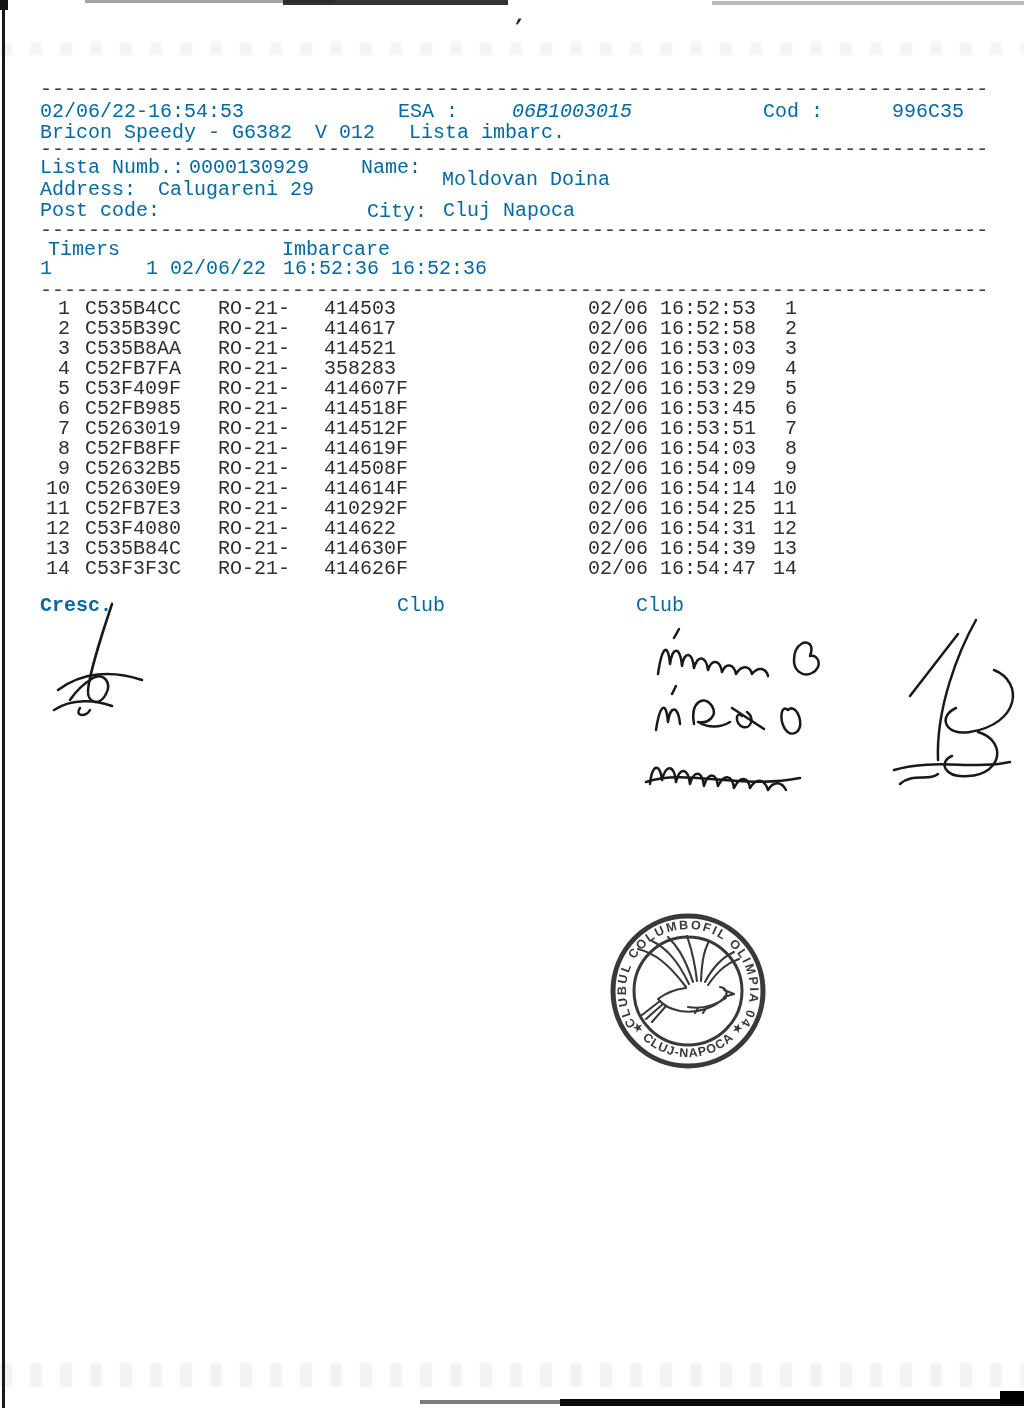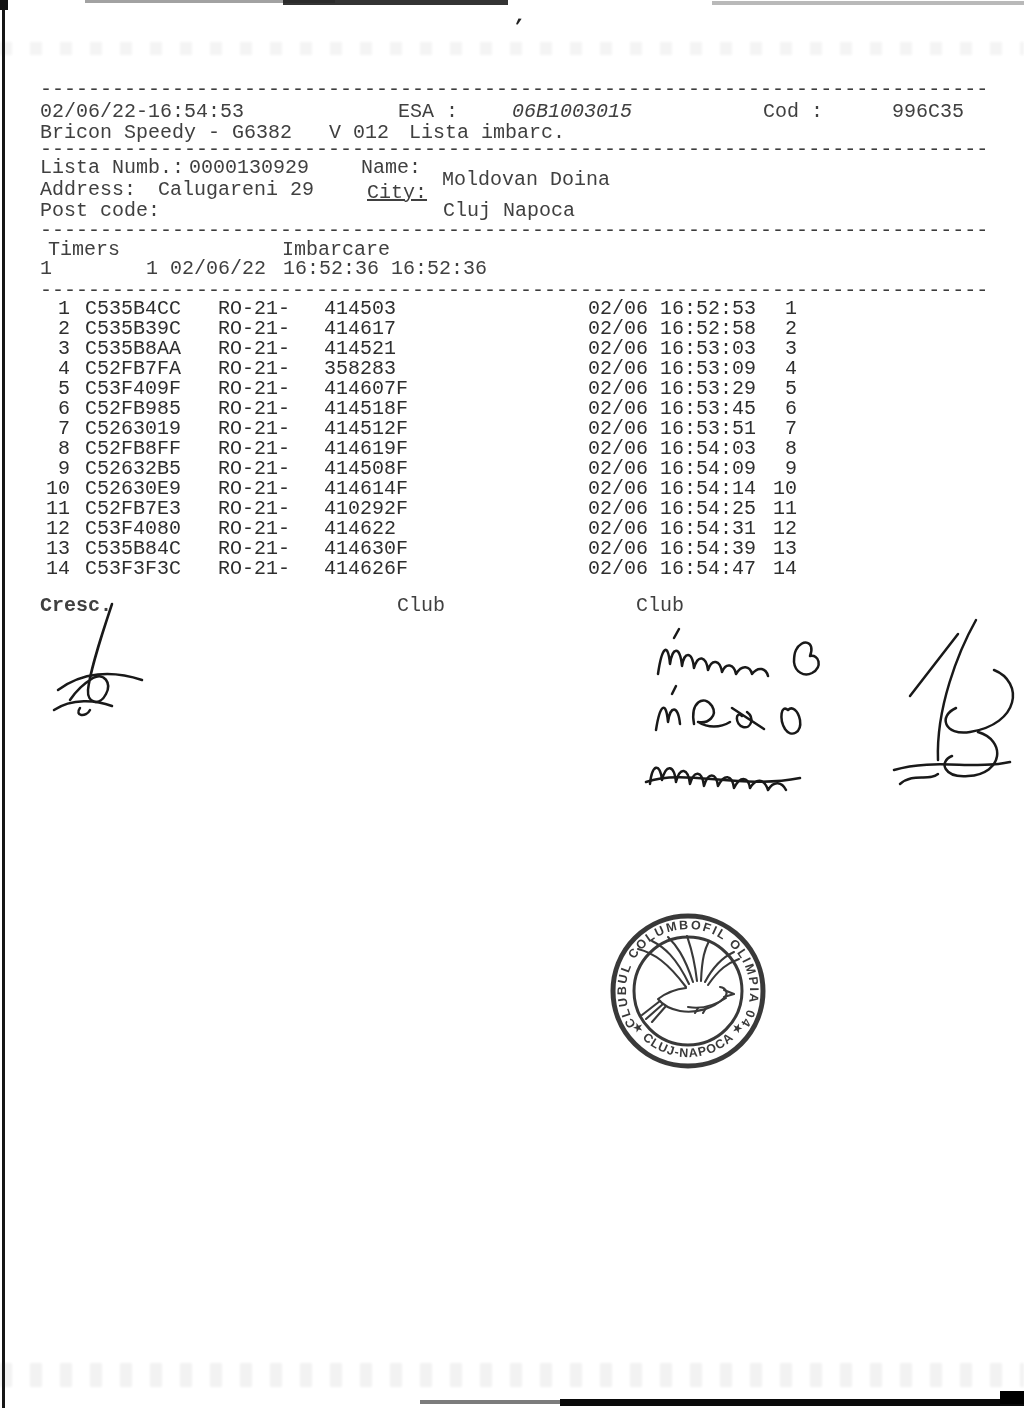--- a/index.html
+++ b/index.html
@@ -6,21 +6,21 @@
   body{
     width:1024px;height:1408px;background:#f6f6f4;
     font-family:"Liberation Mono","DejaVu Sans Mono",monospace;
   }
   .page{
     position:relative;width:1024px;height:1408px;background:#ffffff;overflow:hidden;
     color:#2e2e2e;
   }
   .t{
     position:absolute;font-size:20px;line-height:20px;white-space:pre;
-    color:#404040;letter-spacing:0;
+    color:#0369a1;letter-spacing:0;
   }
   .sep{color:#3c3c3c;}
   
   .birds{position:absolute;left:40px;top:299px;width:810px;}
   .bird-row{position:relative;height:20px;}
   .bird-row span{position:absolute;top:0;font-size:20px;line-height:20px;white-space:pre;}
   .c-no{left:0;width:30px;text-align:right;}
   .c-chip{left:45px;}
   .c-prefix{left:178px;}
   .c-ring{left:284px;}
@@ -66,32 +66,32 @@
   <span class="t sep" style="left:40px;top:140px;">-------------------------------------------------------------------------------</span>
   <span class="t sep" style="left:40px;top:221px;">-------------------------------------------------------------------------------</span>
   <span class="t sep" style="left:40px;top:281px;">-------------------------------------------------------------------------------</span>
 
   <span class="t" style="left:40px;top:102px;">02/06/22-16:54:53</span>
   <span class="t" style="left:398px;top:102px;">ESA :</span>
   <span class="t" style="left:512px;top:102px;font-style:italic;">06B1003015</span>
   <span class="t" style="left:763px;top:102px;">Cod :</span>
   <span class="t" style="left:892px;top:102px;">996C35</span>
   <span class="t" style="left:40px;top:123px;">Bricon Speedy - G6382</span>
-  <span class="t" style="left:329px;top:123px;">V 012</span>
+  <span class="t" style="left:315px;top:123px;">V 012</span>
   <span class="t" style="left:409px;top:123px;">Lista imbarc.</span>
 
   <span class="t" style="left:40px;top:158px;">Lista Numb.:</span>
   <span class="t" style="left:189px;top:158px;">0000130929</span>
   <span class="t" style="left:361px;top:158px;">Name:</span>
   <span class="t" style="left:442px;top:170px;text-align:center;">Moldovan Doina</span>
   <span class="t" style="left:40px;top:180px;">Address:</span>
   <span class="t" style="left:158px;top:180px;">Calugareni 29</span>
   <span class="t" style="left:40px;top:201px;">Post code:</span>
   <span class="t" style="left:180px;top:201px;"></span>
-  <span class="t" style="left:367px;top:183px;text-decoration:underline;">City:</span>
+  <span class="t" style="left:367px;top:202px;">City:</span>
   <span class="t" style="left:443px;top:201px;">Cluj Napoca</span>
 
   <span class="t" style="left:48px;top:240px;">Timers</span>
   <span class="t" style="left:282px;top:240px;">Imbarcare</span>
   <span class="t" style="left:40px;top:259px;">1</span>
   <span class="t" style="left:146px;top:259px;">1</span>
   <span class="t" style="left:170px;top:259px;">02/06/22</span>
   <span class="t" style="left:283px;top:259px;">16:52:36</span>
   <span class="t" style="left:391px;top:259px;">16:52:36</span>
 

